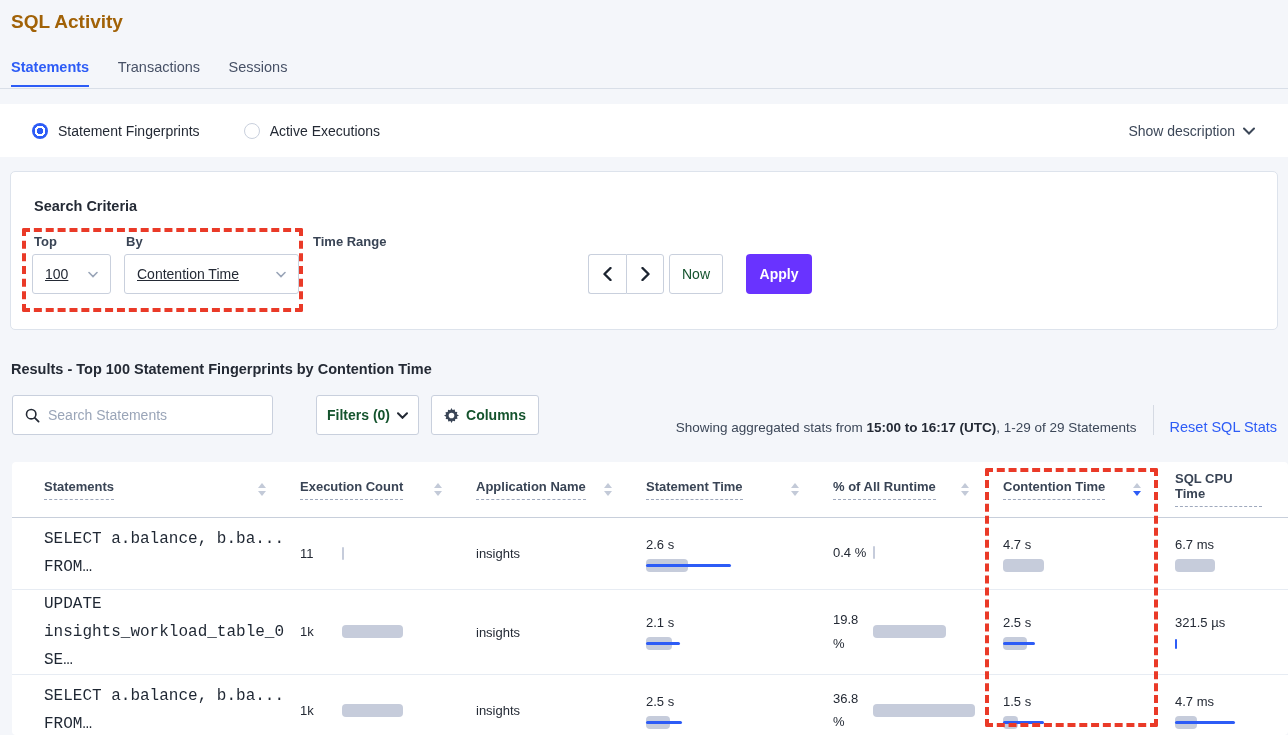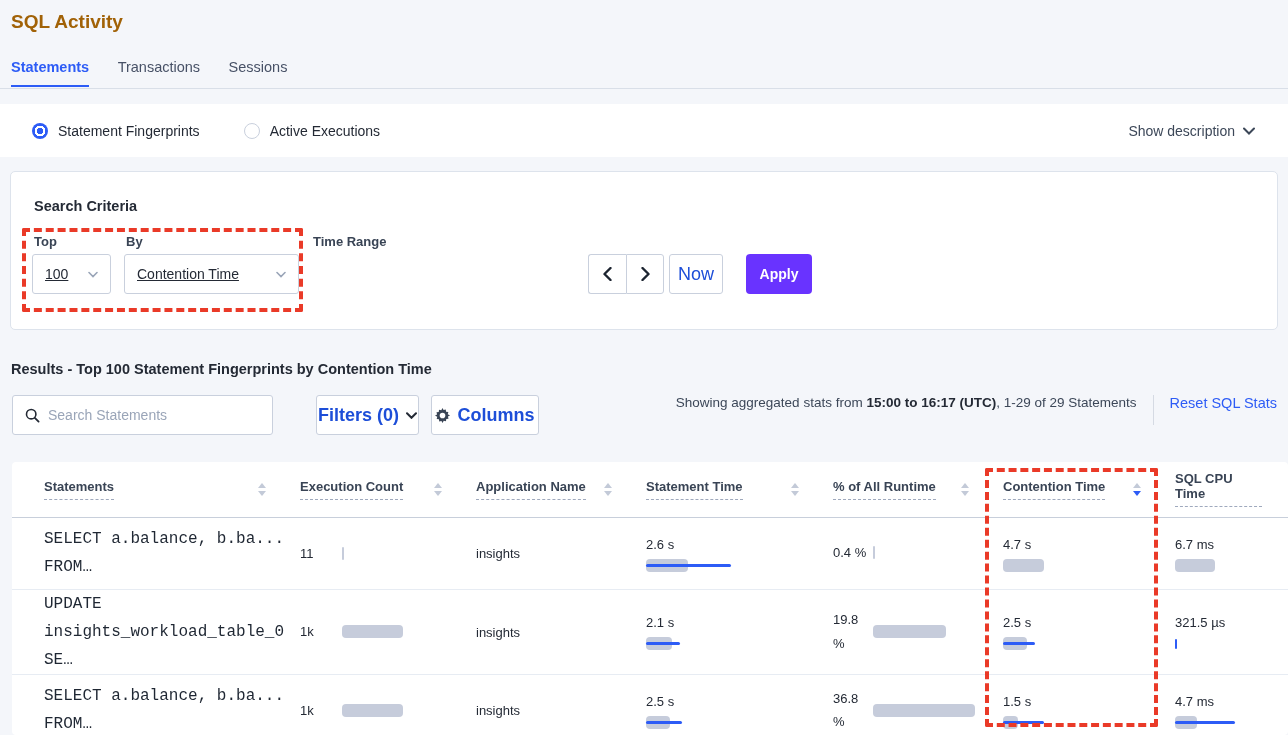--- a/index.html
+++ b/index.html
@@ -24,34 +24,34 @@
   .radio-dot.off { background:#fff; border:1px solid #c9d0dd; }
   .radio-label { font-size:14px; color:#242a35; }
   .show-desc { position:absolute; right:33px; top:0; height:53px; display:flex; align-items:center; gap:8px; font-size:14px; color:#3c4758; cursor:pointer; }
   
   .criteria-card { position:absolute; left:10px; top:171px; width:1268px; height:159px; background:#fff; border:1px solid #dde3ec; border-radius:5px; }
   .criteria-heading { position:absolute; left:23px; top:26px; font-size:14.5px; font-weight:700; color:#242a35; }
   .ctl-label { position:absolute; top:62px; font-size:13px; font-weight:700; color:#394455; }
   .select { position:absolute; top:82px; height:40px; background:#fff; border:1px solid #c9d0dd; border-radius:3px; display:flex; align-items:center; font-size:14px; color:#242a35; cursor:pointer;text-decoration:underline; }
   .select .chev { margin-left:auto; margin-right:12px; }
   .badge-1h { background:#e3e7ee; border-radius:3px; font-size:11.5px; font-weight:700; color:#394455; padding:4px 7px; margin-left:12px; margin-right:12px; }
-  .btn { background:#fff; border:1px solid #c9d0dd; border-radius:3px; display:flex; align-items:center; justify-content:center; font-size:18px; color:#1d4ed8; cursor:pointer; }
+  .btn { background:#fff; border:1px solid #c9d0dd; border-radius:3px; display:flex; align-items:center; justify-content:center; font-size:14px; color:#14532d; cursor:pointer; }
   .arrow-group { position:absolute; top:82px; height:40px; display:flex; }
   .arrow-btn { width:38px; height:40px; background:#fff; border:1px solid #c9d0dd; display:flex; align-items:center; justify-content:center; cursor:pointer; }
   .arrow-btn.prev { border-radius:3px 0 0 3px; border-right:none; }
   .arrow-btn.next { border-radius:0 3px 3px 0; }
   .apply-btn { position:absolute; top:82px; height:40px; border:none; border-radius:4px; background:#6933ff; color:#fff; font-weight:700; font-size:14px; cursor:pointer; }
   .red-rect { border:4px dashed #ea3a28; border-radius:2px; pointer-events:none; z-index:6; position:absolute; }
   
   .results-heading { position:absolute; left:11px; top:361px; font-size:14.5px; font-weight:700; color:#242a35; }
   .search-box { position:absolute; left:12px; top:395px; width:261px; height:40px; background:#fff; border:1px solid #c9d0dd; border-radius:3px; display:flex; align-items:center; }
   .search-box input { border:none; outline:none; flex:1; font-size:14px; font-family:"Liberation Sans",sans-serif; color:#242a35; background:transparent; }
   .search-box input::placeholder { color:#9aa5b8; }
   .tool-btn { position:absolute; top:395px; height:40px; font-weight:700; gap:7px;margin-left:11px; }
-  .stats-row { position:absolute; top:395px; right:11px; height:40px; display:flex; align-items:flex-start; font-size:13.5px; color:#3c4758; }
+  .stats-row { position:absolute; top:395px; right:11px; height:40px; display:flex; align-items:flex-end; font-size:13.5px; color:#3c4758; }
   .stats-row b { color:#242a35; }
   .stats-divider { width:1px; height:30px; background:#d5dae3; margin:0 16px; }
   .reset-link { font-size:14.5px; color:#2d5cf6; cursor:pointer; white-space:nowrap; }
   
   .table-card { position:absolute; left:12px; top:462px; width:1276px; height:273px; background:#fff; border-radius:4px; overflow:hidden; }
   table { border-collapse:collapse; table-layout:fixed; width:1276px; }
   th, td { text-align:left; vertical-align:middle; padding:0 0 0 8px; }
   th:first-child, td:first-child { padding-left:32px; }
   thead tr { height:55px; border-bottom:1px solid #c8cfdb; }
   tbody tr { height:72px; border-bottom:1px solid #e7ecf3; }

